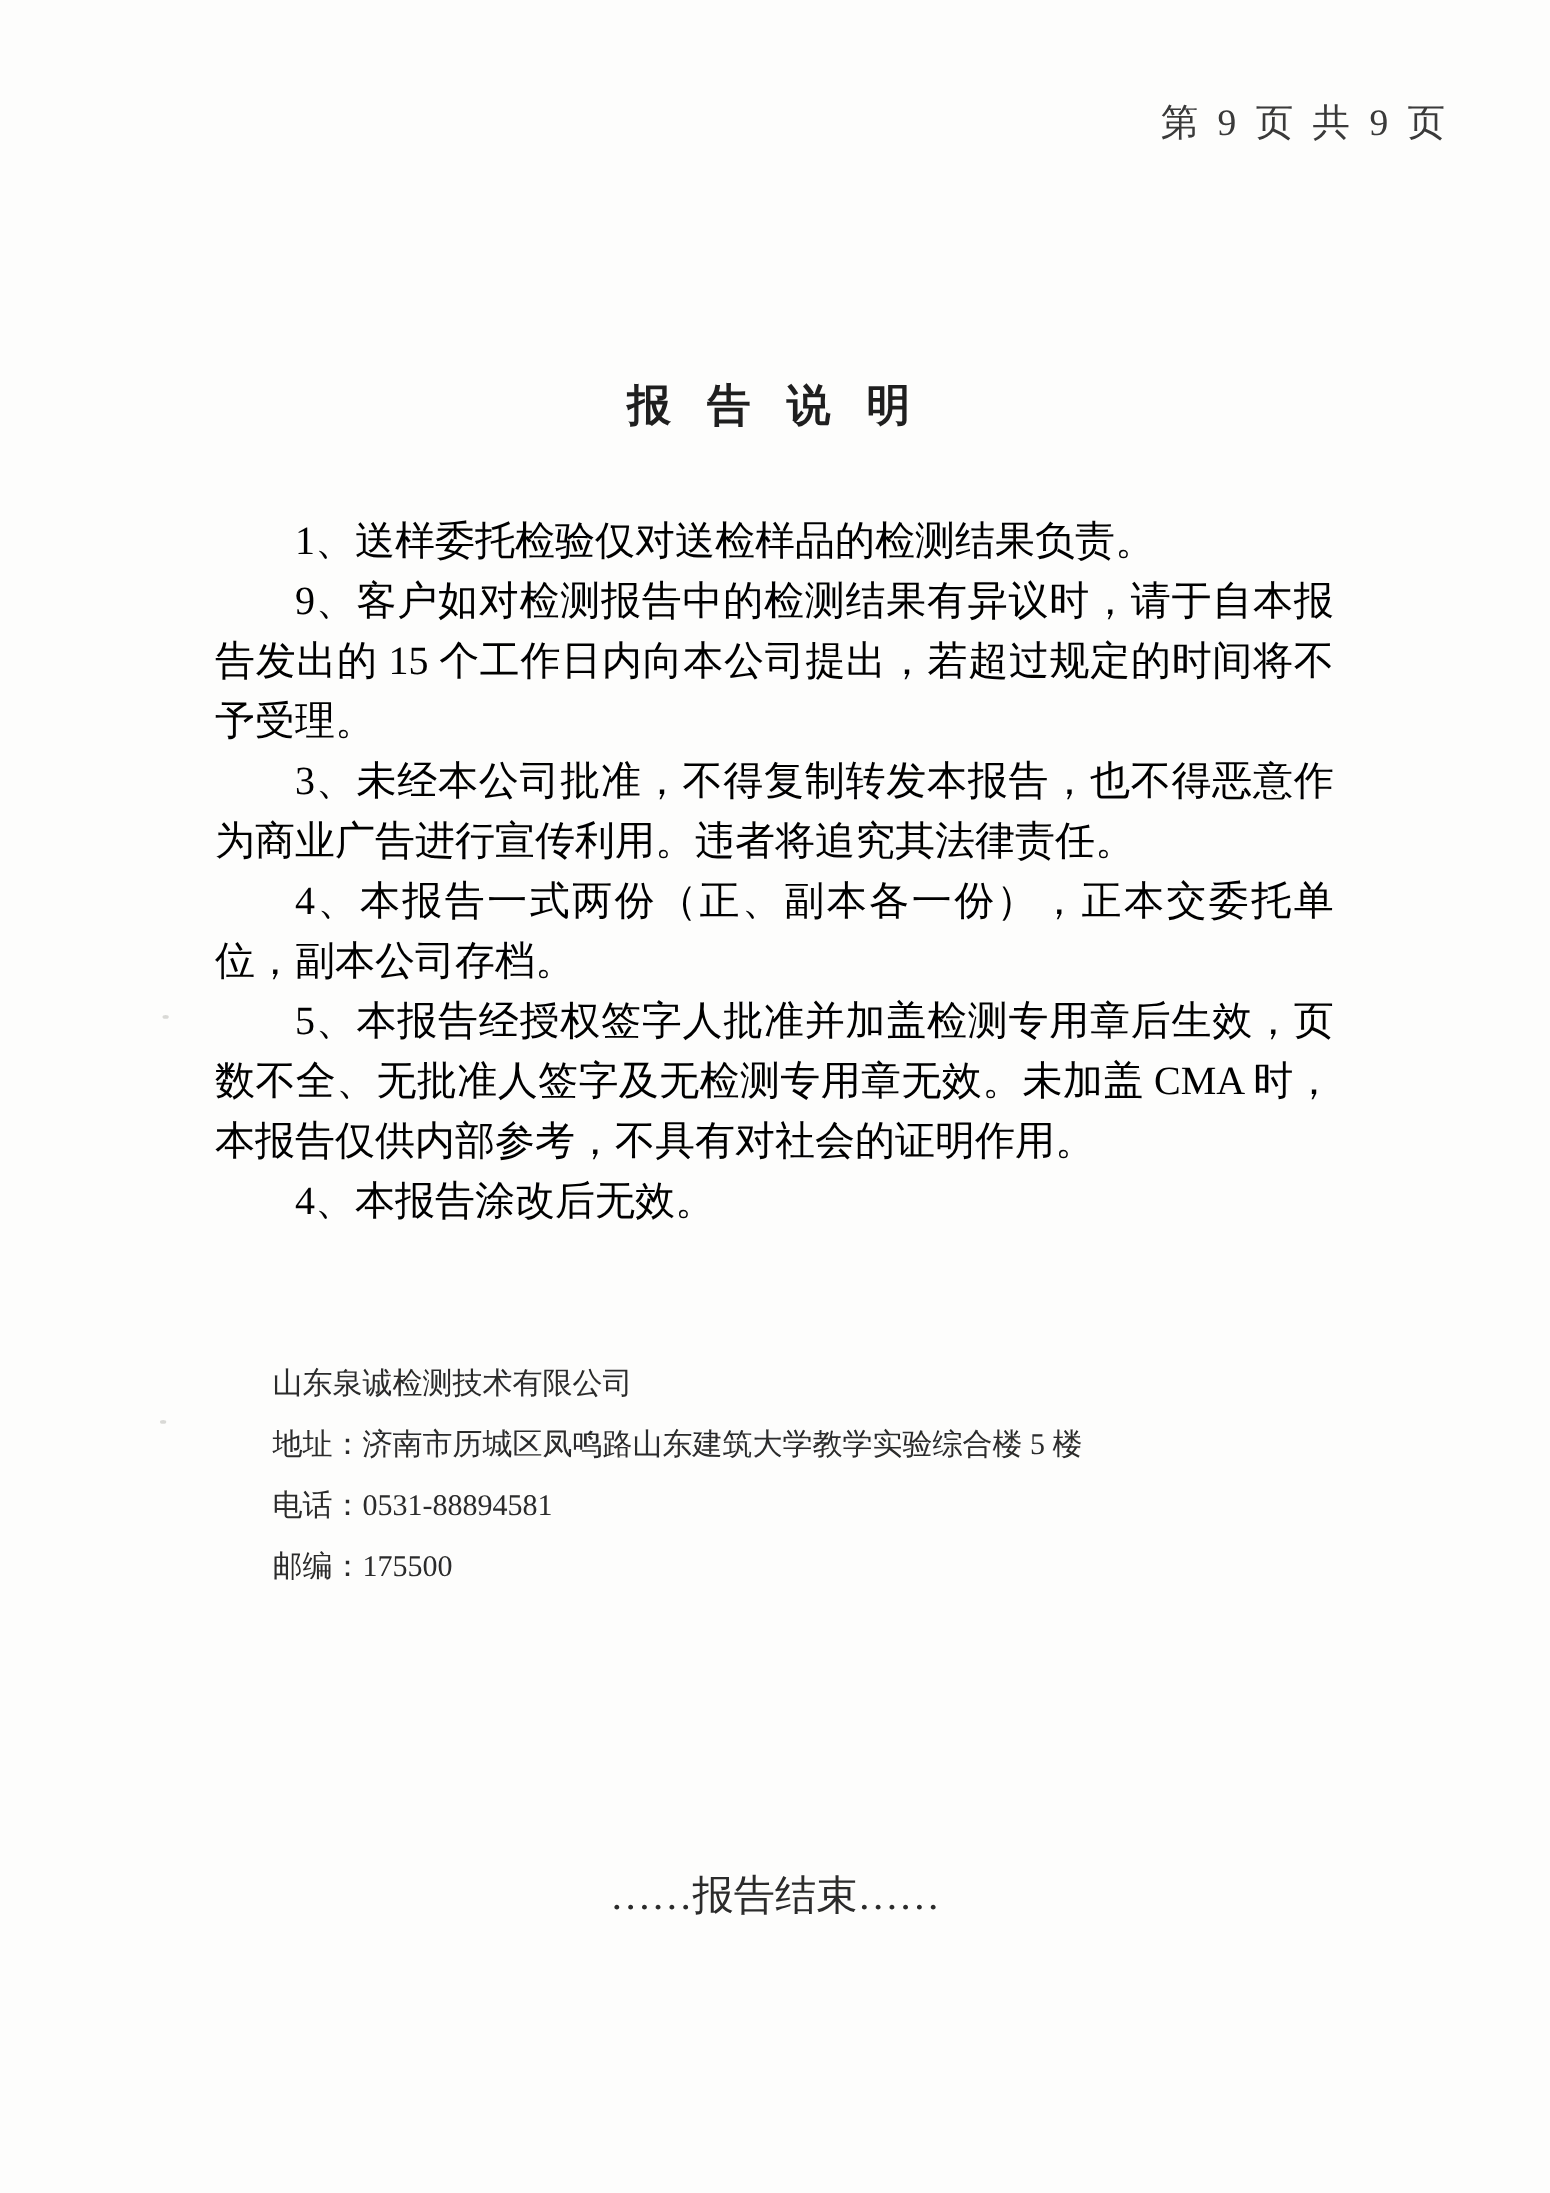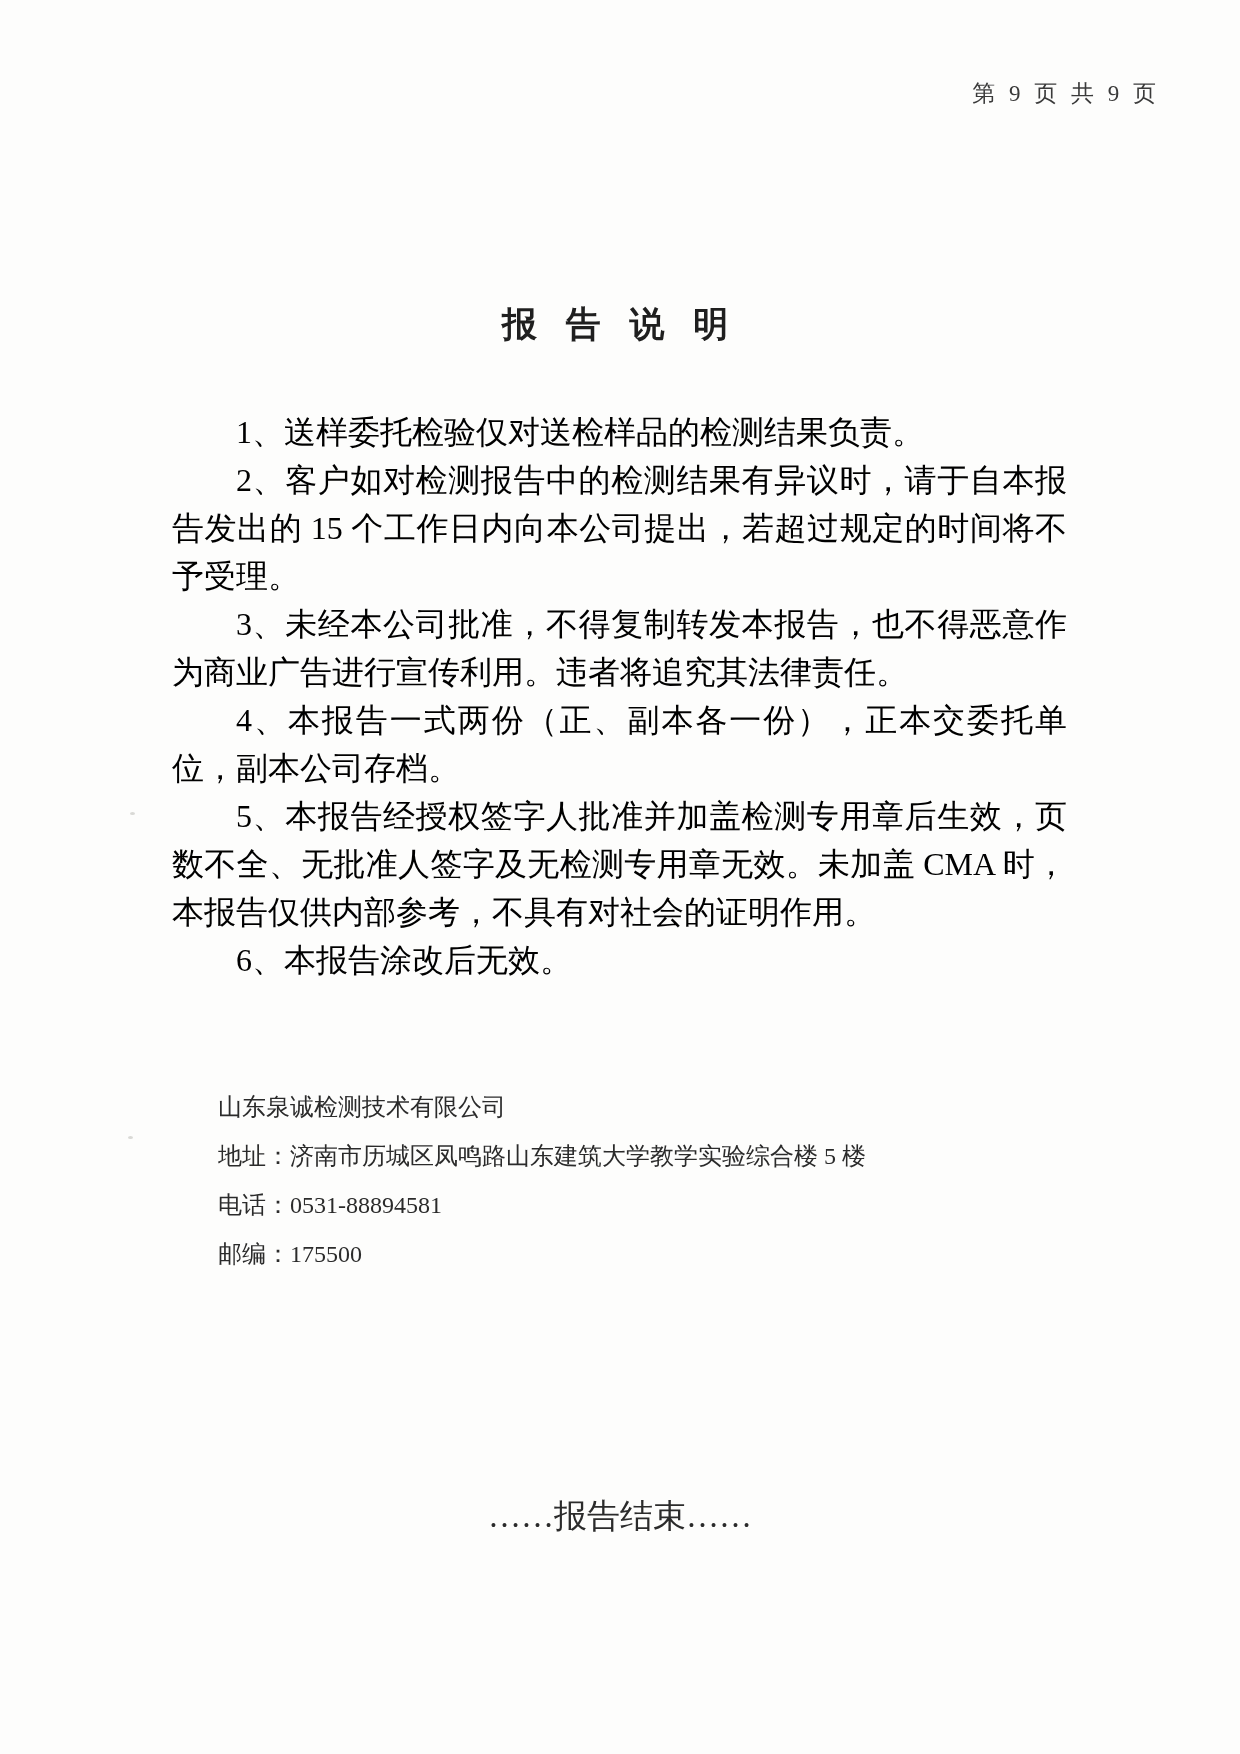--- a/index.html
+++ b/index.html
@@ -15,21 +15,21 @@
     background: #fdfdfc;
     color: #2b2b2b;
     font-family: "Liberation Serif", "DejaVu Serif", serif;
     overflow: hidden;
     box-sizing: border-box;
   }
   .page-number {
     position: absolute;
     top: 78px;
     right: 80px;
-    font-size: 23px;
+    font-size: 30px;
     letter-spacing: 4px;
     color: #3a3a3a;
     white-space: nowrap;
   }
   .report-title {
     position: absolute;
     top: 278px;
     left: 0;
     width: 100%;
     text-align: center;
@@ -86,25 +86,25 @@
 <body>
 
 <div class="page">
 
   <div class="page-number">第 9 页 共 9 页</div>
 
   <h1 class="report-title">报 告 说 明</h1>
 
   <div class="notes">
     <p>1、送样委托检验仅对送检样品的检测结果负责。</p>
-    <p>2、客户如对检测报告中的检测结果有异议时，请于自本报告发出的 15 个工作日内向本公司提出，若超过规定的时间将不予受理。</p>
+    <p>9、客户如对检测报告中的检测结果有异议时，请于自本报告发出的 15 个工作日内向本公司提出，若超过规定的时间将不予受理。</p>
     <p>3、未经本公司批准，不得复制转发本报告，也不得恶意作为商业广告进行宣传利用。违者将追究其法律责任。</p>
     <p>4、本报告一式两份（正、副本各一份），正本交委托单位，副本公司存档。</p>
     <p>5、本报告经授权签字人批准并加盖检测专用章后生效，页数不全、无批准人签字及无检测专用章无效。未加盖 CMA 时，本报告仅供内部参考，不具有对社会的证明作用。</p>
-    <p>6、本报告涂改后无效。</p>
+    <p>4、本报告涂改后无效。</p>
   </div>
 
   <div class="company-block">
     <p>山东泉诚检测技术有限公司</p>
     <p>地址：济南市历城区凤鸣路山东建筑大学教学实验综合楼 5 楼</p>
     <p>电话：0531-88894581</p>
     <p>邮编：175500</p>
   </div>
 
   <div class="end-marker">……报告结束……</div>

